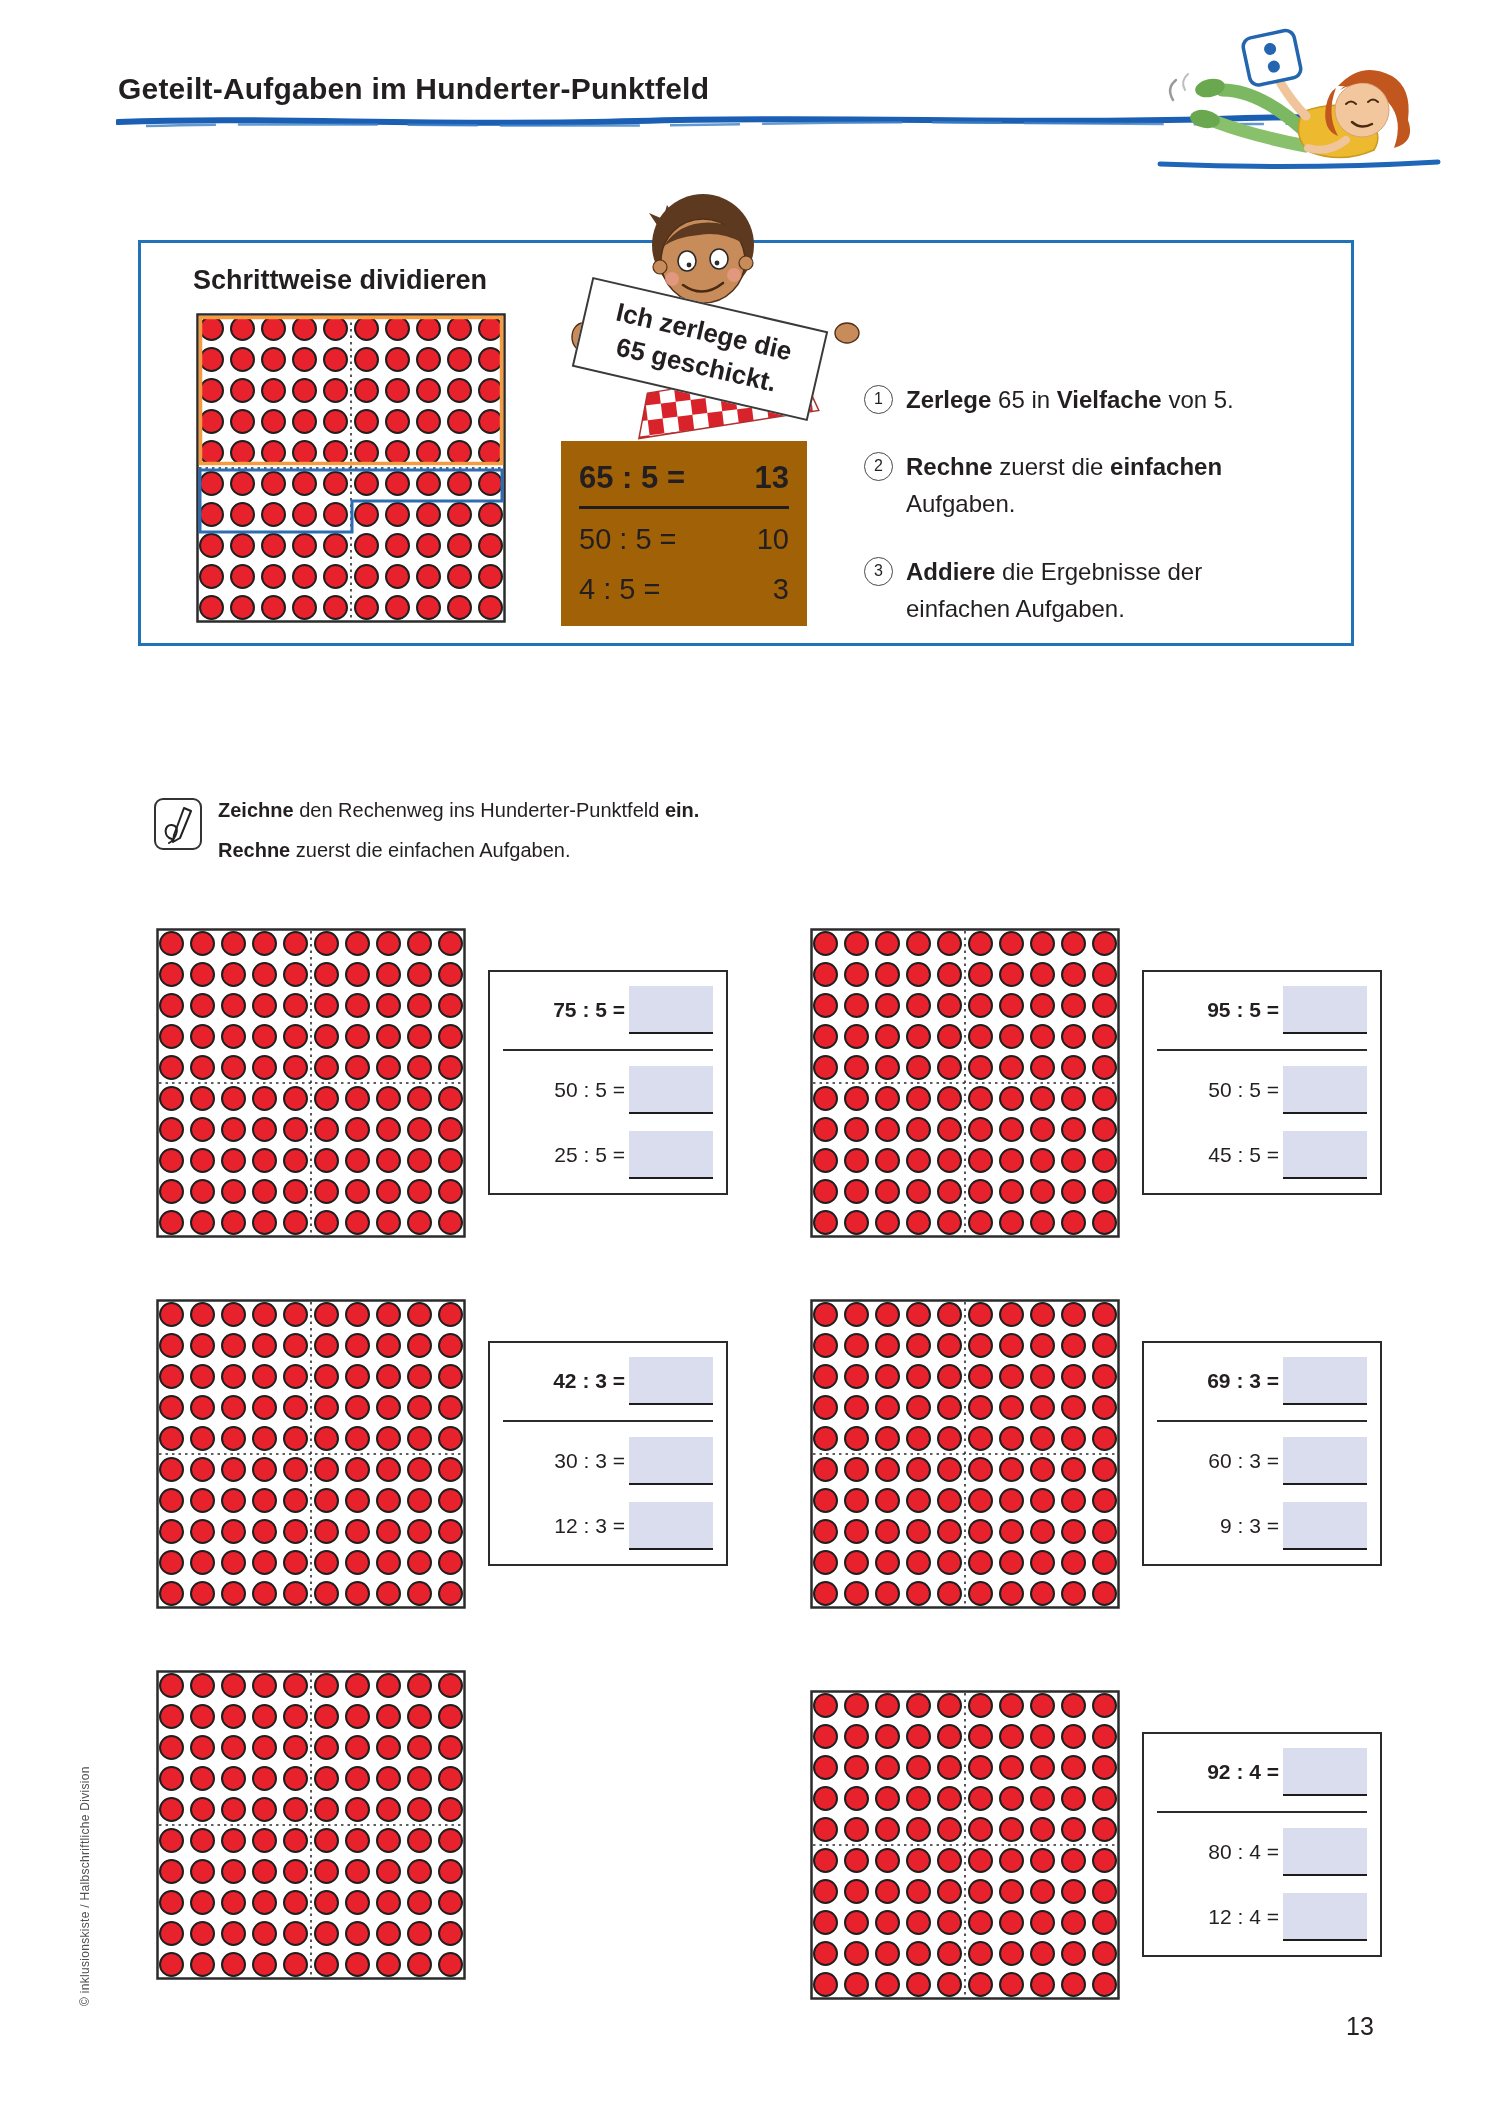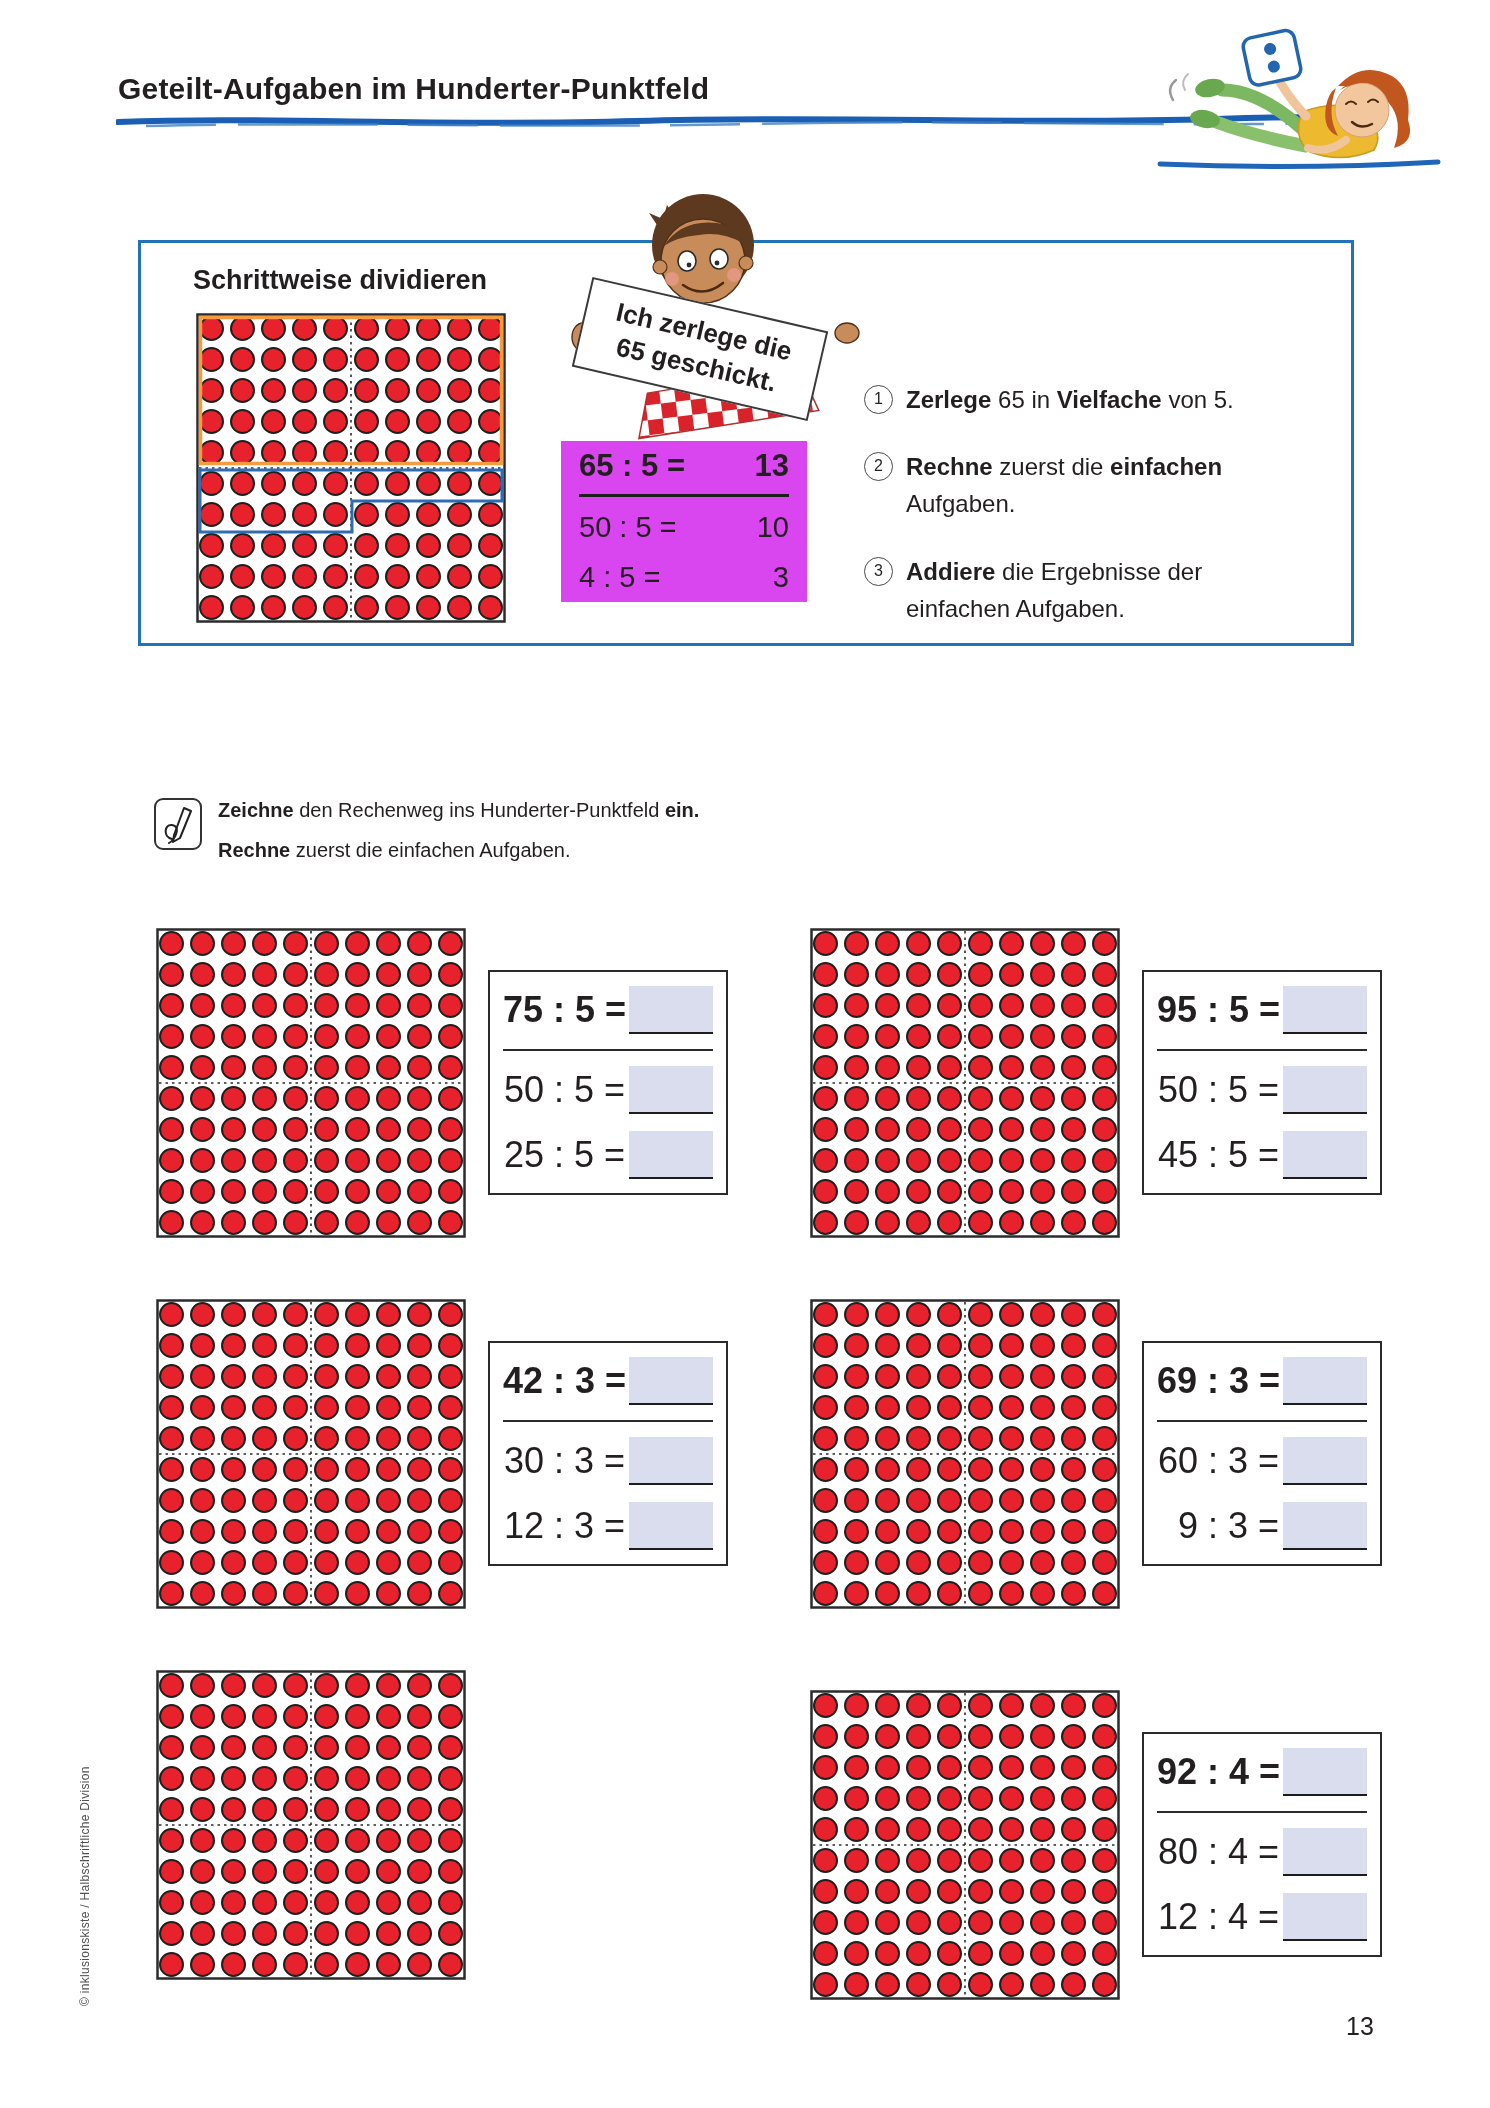--- a/index.html
+++ b/index.html
@@ -12,21 +12,21 @@
   .girl{position:absolute;left:1150px;top:24px;}
 
   
   .example{position:absolute;left:138px;top:240px;width:1210px;height:400px;border:3px solid #2272b9;}
   .ex-heading{position:absolute;left:52px;top:22px;font-size:27px;font-weight:bold;}
   .ex-field{position:absolute;left:55px;top:70px;width:310px;height:310px;}
   .boy{position:absolute;left:430px;top:-58px;width:300px;height:300px;pointer-events:none;}
   .sign{position:absolute;left:438px;top:60px;width:238px;height:88px;background:#fff;border:2.5px solid #3a3a3a;
         transform:rotate(13deg);display:flex;flex-direction:column;align-items:center;justify-content:center;
         font-size:26px;font-weight:bold;line-height:1.3;z-index:3;}
-  .panel{position:absolute;left:420px;top:198px;width:246px;background:#d946ef;padding:0 18px;box-sizing:border-box;}
+  .panel{position:absolute;left:420px;top:198px;width:246px;background:#a16207;padding:12px 18px;box-sizing:border-box;}
   .panel-row{display:flex;justify-content:space-between;align-items:center;height:50px;font-size:29px;}
   .panel-row.main{font-size:31px;font-weight:bold;}
   .p-res{width:48px;text-align:right;}
   .panel-div{border-top:3.5px solid #1e1e1e;margin:3px 0 5px;}
   .steps{position:absolute;left:723px;top:138px;width:430px;display:flex;flex-direction:column;gap:30px;}
   .step{display:flex;gap:13px;font-size:24px;line-height:1.55;}
   .badge{flex:0 0 auto;width:27px;height:27px;border:1.6px solid #4a4a4a;border-radius:50%;
          display:flex;align-items:center;justify-content:center;font-size:16px;margin-top:4px;}
   .step-text{width:365px;}
 
@@ -35,21 +35,21 @@
   .task-icon{position:absolute;left:2px;top:8px;width:44px;height:48px;border:2.5px solid #333;border-radius:9px;
              background:#fff;display:flex;align-items:center;justify-content:center;}
   .task-lines{margin-left:66px;font-size:20px;line-height:40px;width:900px;}
 
   
   #exercises{position:absolute;left:156px;top:928px;width:1230px;height:1060px;}
   .ex-block{position:absolute;width:572px;height:312px;}
   .block-field{position:absolute;left:0;top:0;width:310px;height:310px;}
   .eq-card{position:absolute;left:332px;top:42px;width:240px;height:225px;border:2.5px solid #2b2b2b;
            box-sizing:border-box;background:#fff;padding:12px 13px;display:flex;flex-direction:column;justify-content:space-between;}
-  .eq-row{display:flex;justify-content:space-between;align-items:center;height:52px;font-size:36px;}
+  .eq-row{display:flex;justify-content:space-between;align-items:center;height:52px;font-size:21px;}
   .eq-row.main{font-weight:bold;}
   .expr{width:122px;text-align:right;white-space:pre;}
   .ansbox{width:84px;height:46px;background:#d9ddee;border-bottom:2.5px solid #1c1c1c;}
   .eq-div{border-top:2.5px solid #2b2b2b;}
 
   
   .side-note{position:absolute;left:78px;top:2006px;transform:rotate(-90deg);transform-origin:0 0;
              font-size:12px;color:#4f4f4f;white-space:nowrap;letter-spacing:.3px;}
   .page-num{position:absolute;left:1346px;top:2012px;font-size:25px;}
   b{font-weight:bold;}

